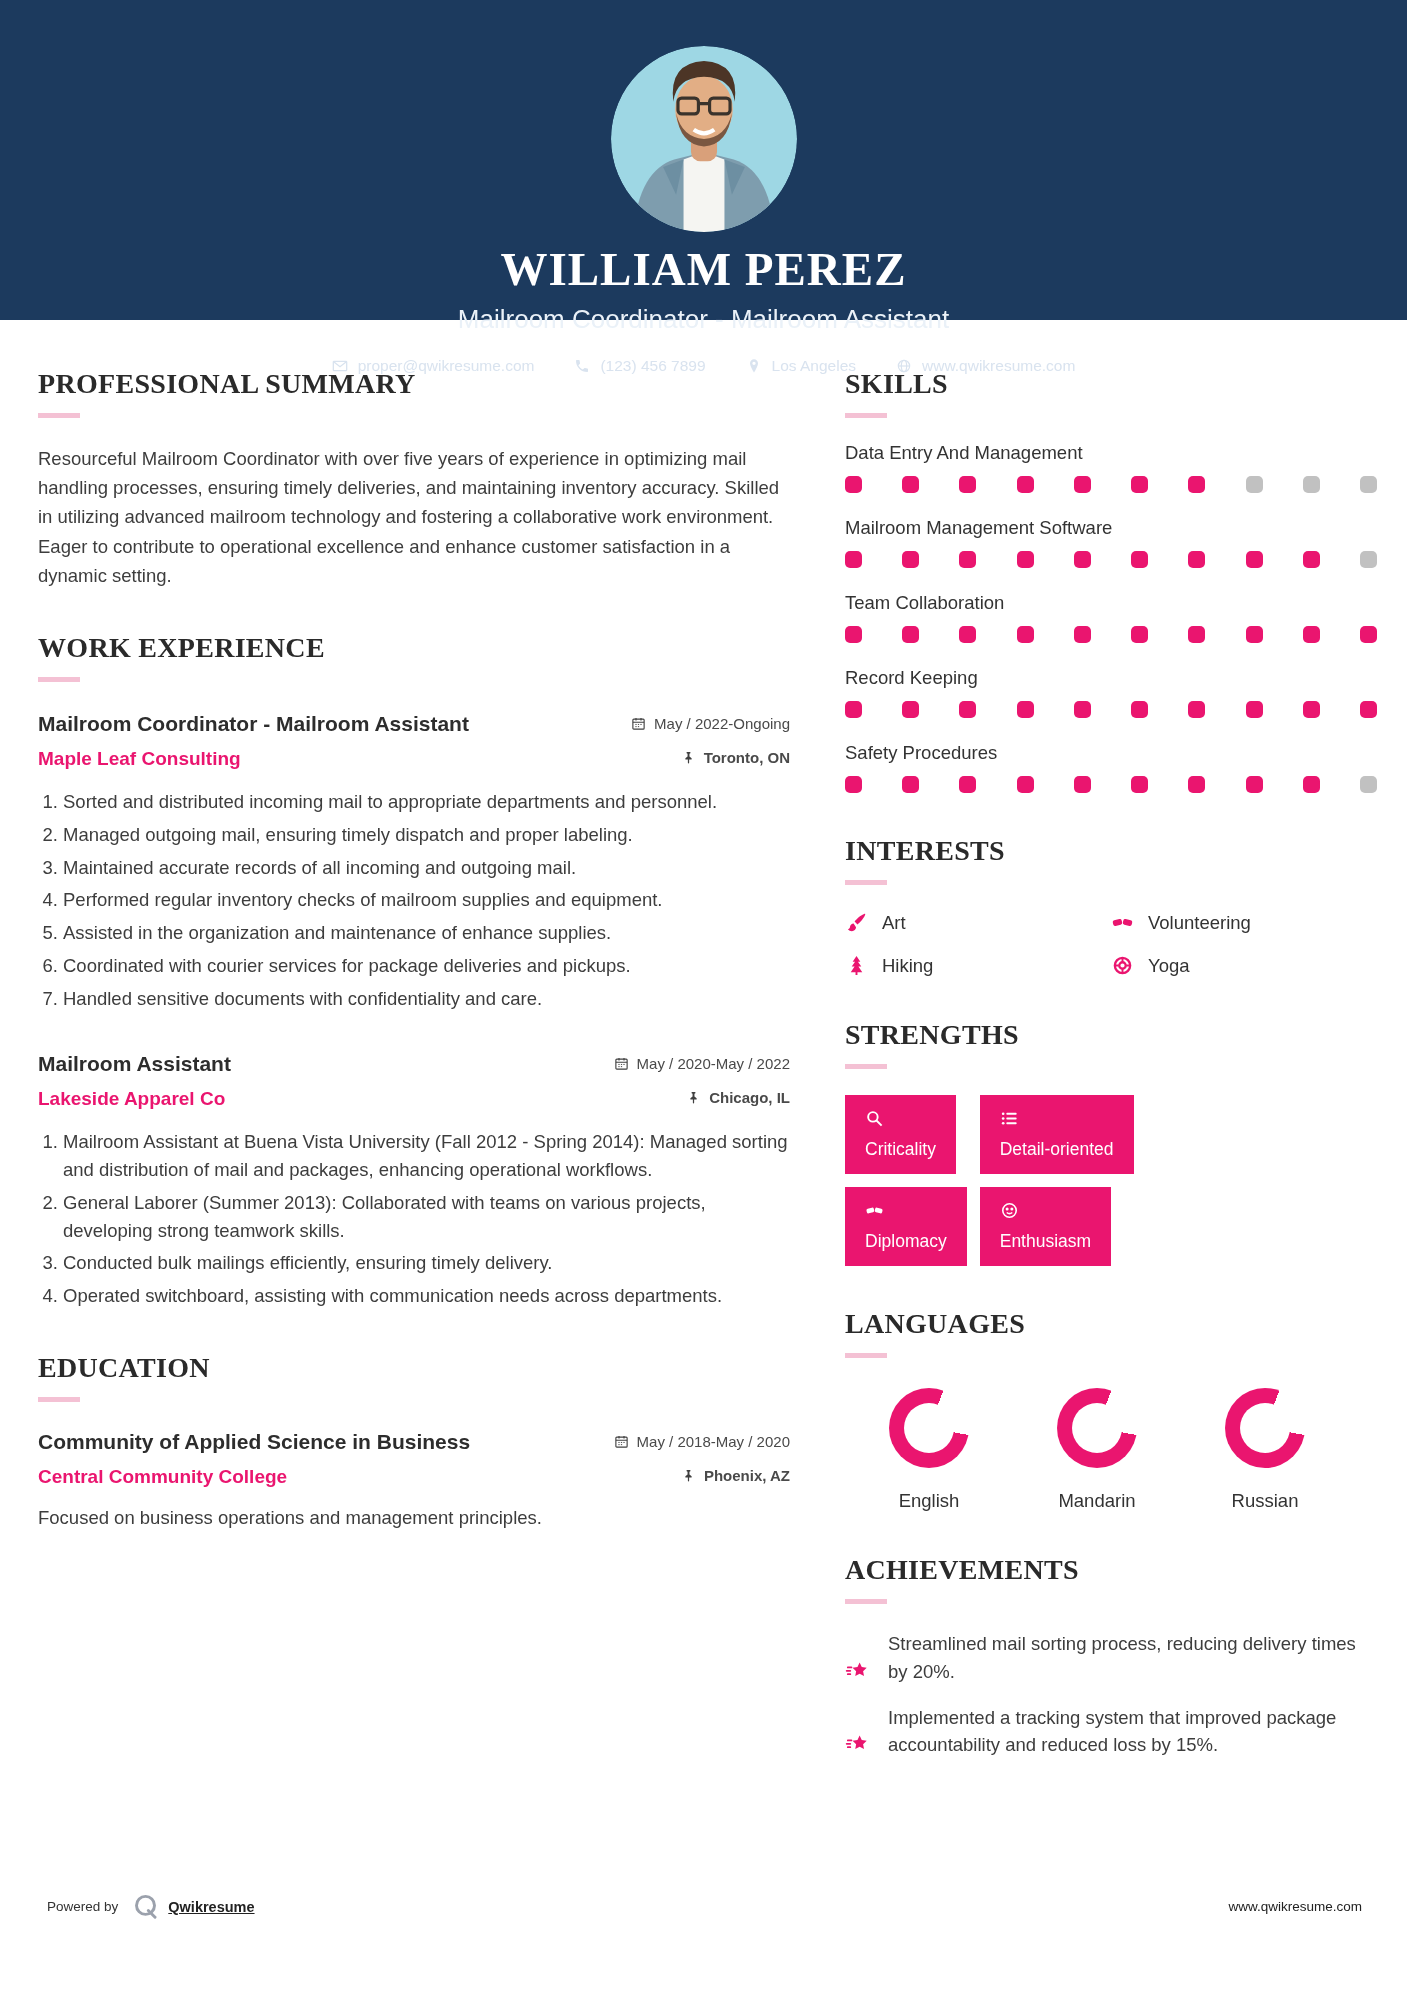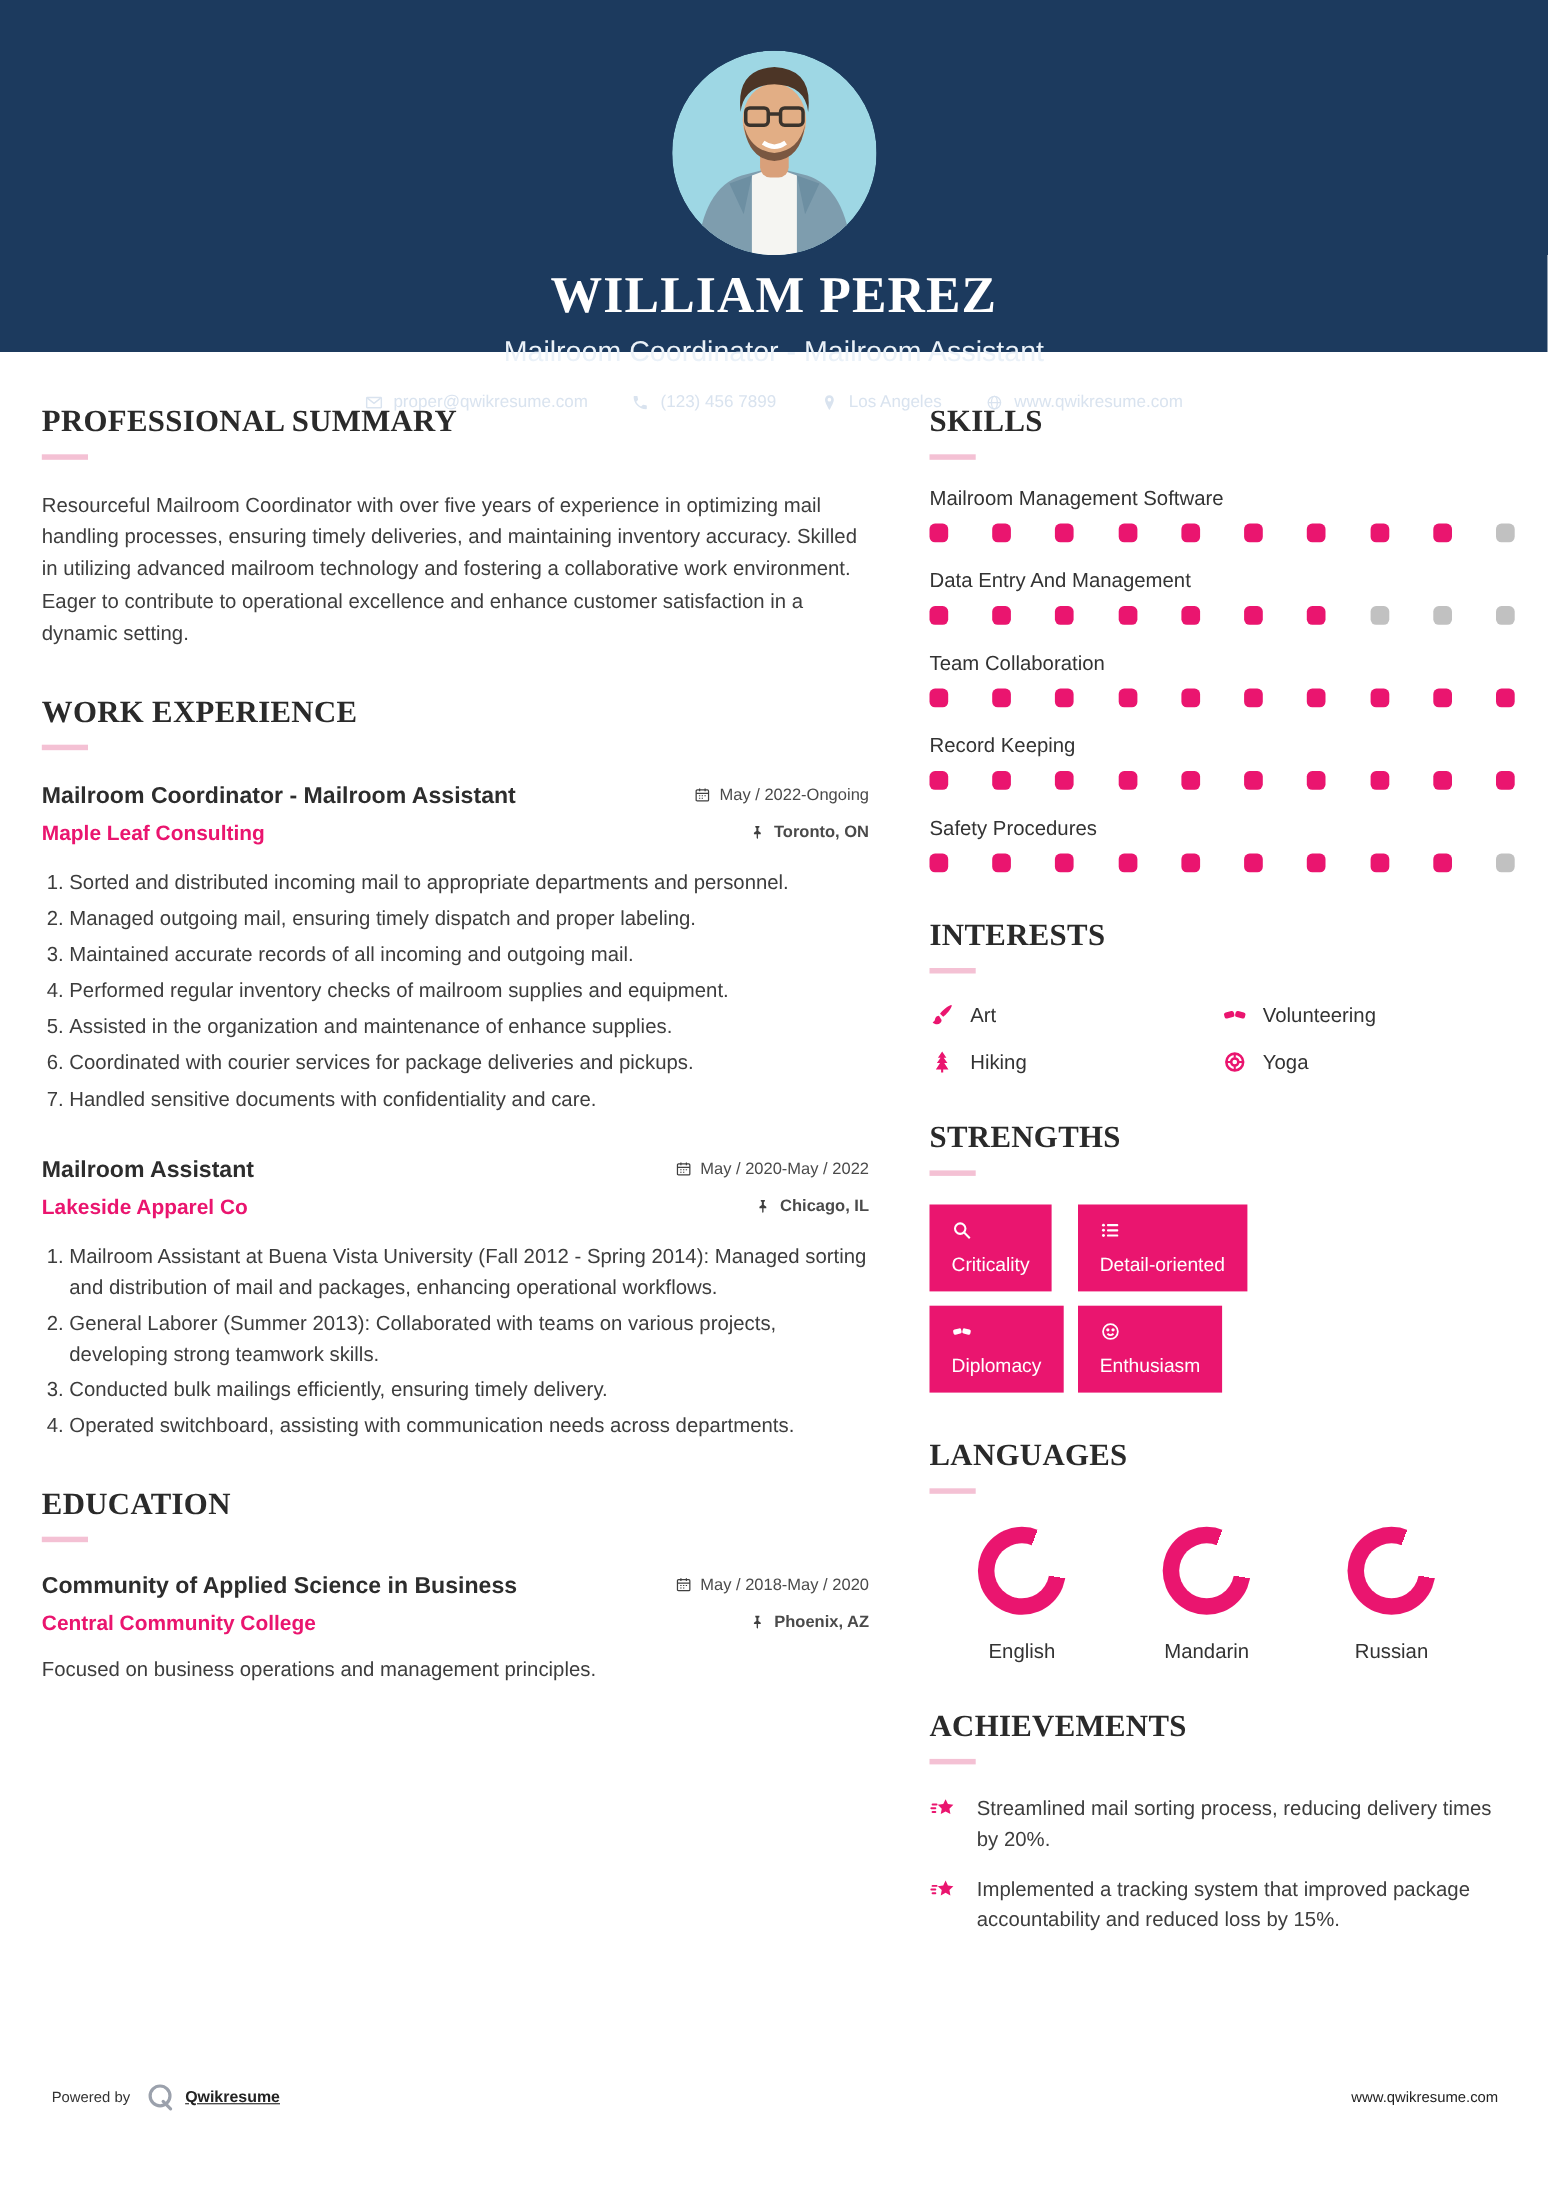--- a/index.html
+++ b/index.html
@@ -81,21 +81,21 @@
   }
   .chip svg{width:19px;height:19px;}
   .langs{display:flex;margin-top:30px;}
   .lang{width:168px;text-align:center;}
   .arc{
     width:80px;height:80px;border-radius:50%;margin:0 auto;position:relative;
     background:conic-gradient(from 100deg,var(--pink) 0 281deg,transparent 281deg 360deg);
   }
   .arc::after{content:"";position:absolute;inset:15px;background:#fff;border-radius:50%;}
   .lang-label{margin-top:22px;font-size:18.5px;color:#333;}
-  .ach{display:flex;gap:16px;margin-top:26px;align-items:flex-start;}
+  .ach{display:flex;gap:16px;margin-top:26px;align-items:flex-end;}
   .ach + .ach{margin-top:18px;}
   .ach svg{width:27px;height:27px;color:var(--pink);flex:0 0 auto;margin-top:2px;}
   .ach-text{font-size:18.5px;line-height:1.5;color:var(--body);}
   
   .footer{
     position:absolute;left:47px;right:45px;top:1893px;
     display:flex;align-items:center;font-size:13.5px;color:#333;
   }
   .footer .brand{display:flex;align-items:center;gap:9px;margin-left:14px;}
   .footer .brand svg{width:27px;height:27px;}
@@ -267,46 +267,46 @@
       </div>
     </section>
   </div>
 
   <div class="col-right">
 
     <section>
       <h2>SKILLS</h2>
       <div class="rule"></div>
       <div class="skill">
+        <div class="skill-name">Data Entry And Management</div>
+        <div class="dots">
+            <span class="dot on"></span>
+            <span class="dot on"></span>
+            <span class="dot on"></span>
+            <span class="dot on"></span>
+            <span class="dot on"></span>
+            <span class="dot on"></span>
+            <span class="dot on"></span>
+            <span class="dot"></span>
+            <span class="dot"></span>
+            <span class="dot"></span>
+          </div>
+      </div>
+      <div class="skill">
         <div class="skill-name">Mailroom Management Software</div>
         <div class="dots">
             <span class="dot on"></span>
             <span class="dot on"></span>
             <span class="dot on"></span>
             <span class="dot on"></span>
             <span class="dot on"></span>
             <span class="dot on"></span>
             <span class="dot on"></span>
             <span class="dot on"></span>
             <span class="dot on"></span>
-            <span class="dot"></span>
-          </div>
-      </div>
-      <div class="skill">
-        <div class="skill-name">Data Entry And Management</div>
-        <div class="dots">
-            <span class="dot on"></span>
-            <span class="dot on"></span>
-            <span class="dot on"></span>
-            <span class="dot on"></span>
-            <span class="dot on"></span>
-            <span class="dot on"></span>
-            <span class="dot on"></span>
-            <span class="dot"></span>
-            <span class="dot"></span>
             <span class="dot"></span>
           </div>
       </div>
       <div class="skill">
         <div class="skill-name">Team Collaboration</div>
         <div class="dots">
             <span class="dot on"></span>
             <span class="dot on"></span>
             <span class="dot on"></span>
             <span class="dot on"></span>

